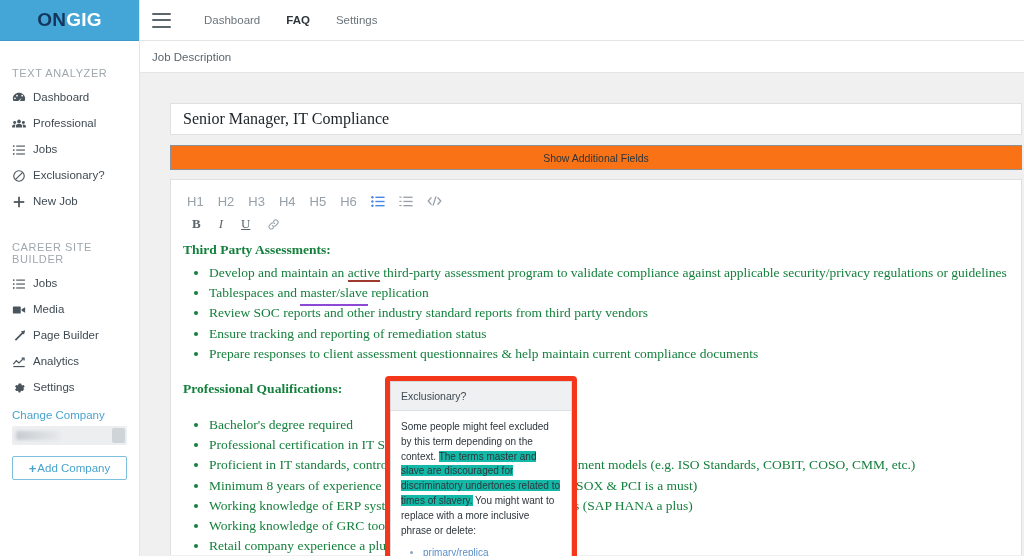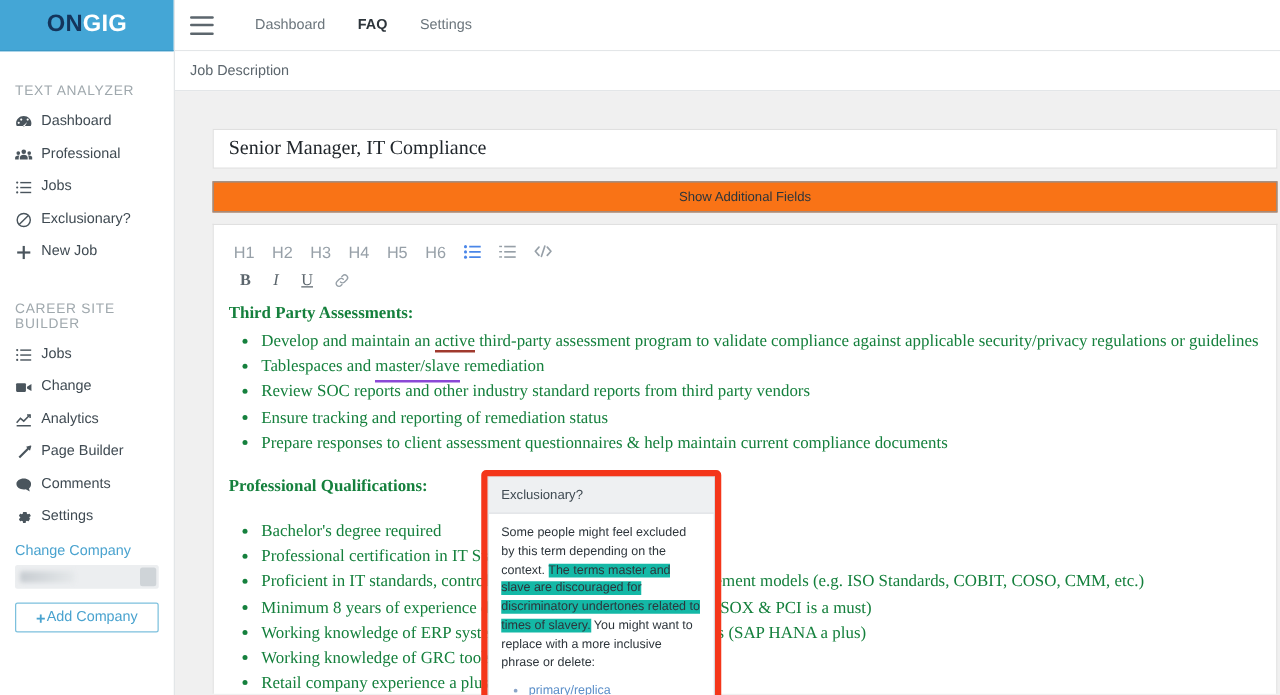--- a/index.html
+++ b/index.html
@@ -341,51 +341,43 @@
       <span class="nav-label">Jobs</span>
     </div>
 
     <div class="nav-item">
       <span class="nav-ico">
         <svg width="14" height="14" viewBox="0 0 16 16" fill="currentColor">
             <rect x="1" y="4" width="9" height="8" rx="1"></rect>
             <path d="M11 7.2l4-2.3v6.2l-4-2.3z"></path>
           </svg>
       </span>
-      <span class="nav-label">Change</span>
+      <span class="nav-label">Media</span>
+    </div>
+
+    <div class="nav-item">
+      <span class="nav-ico">
+        <svg width="14" height="14" viewBox="0 0 16 16" fill="currentColor">
+            <path d="M14.3 1.6l-4.2 1.2 1.1 1.1-8 8 1.4 1.4 8-8 1.1 1.1 1.2-4.2c.1-.4-.2-.8-.6-.6z"></path>
+          </svg>
+      </span>
+      <span class="nav-label">Page Builder</span>
     </div>
 
     <div class="nav-item">
       <span class="nav-ico">
         <svg width="14" height="14" viewBox="0 0 16 16" fill="none" stroke="currentColor" stroke-width="1.4">
             <polyline points="1.5,10.5 5,6.5 8,9 13.5,3.5"></polyline>
             <polyline points="11,3.5 13.8,3.5 13.8,6.2"></polyline>
             <line x1="1.5" y1="13.2" x2="14.5" y2="13.2"></line>
           </svg>
       </span>
       <span class="nav-label">Analytics</span>
     </div>
 
-    <div class="nav-item">
-      <span class="nav-ico">
-        <svg width="14" height="14" viewBox="0 0 16 16" fill="currentColor">
-            <path d="M14.3 1.6l-4.2 1.2 1.1 1.1-8 8 1.4 1.4 8-8 1.1 1.1 1.2-4.2c.1-.4-.2-.8-.6-.6z"></path>
-          </svg>
-      </span>
-      <span class="nav-label">Page Builder</span>
-    </div>
-
-    <div class="nav-item">
-      <span class="nav-ico">
-        <svg width="14" height="14" viewBox="0 0 16 16" fill="currentColor">
-            <path d="M8 2C4.3 2 1.3 4.2 1.3 7s3 5 6.7 5c.6 0 1.2-.1 1.8-.2L13.5 14l-.7-2.9C14.1 10.1 14.7 8.6 14.7 7c0-2.8-3-5-6.7-5z"></path>
-          </svg>
-      </span>
-      <span class="nav-label">Comments</span>
-    </div>
 
     <div class="nav-item">
       <span class="nav-ico">
         <svg width="14" height="14" viewBox="0 0 16 16" fill="currentColor">
             <path d="M8 5.3A2.7 2.7 0 1010.7 8 2.7 2.7 0 008 5.3zm0 4.1A1.4 1.4 0 119.4 8 1.4 1.4 0 018 9.4z"></path>
             <path d="M14.2 9.1l-1-.6a5.3 5.3 0 000-1l1-.6a.5.5 0 00.2-.6l-.9-1.5a.5.5 0 00-.6-.2l-1.1.4a5 5 0 00-.9-.5l-.2-1.2a.5.5 0 00-.5-.4H7.8a.5.5 0 00-.5.4l-.2 1.2a5 5 0 00-.9.5l-1.1-.4a.5.5 0 00-.6.2l-.9 1.5a.5.5 0 00.2.6l1 .6a5.3 5.3 0 000 1l-1 .6a.5.5 0 00-.2.6l.9 1.5a.5.5 0 00.6.2l1.1-.4a5 5 0 00.9.5l.2 1.2a.5.5 0 00.5.4h1.5a.5.5 0 00.5-.4l.2-1.2a5 5 0 00.9-.5l1.1.4a.5.5 0 00.6-.2l.9-1.5a.5.5 0 00-.1-.6z"></path>
           </svg>
       </span>
       <span class="nav-label">Settings</span>
     </div>
@@ -478,21 +470,21 @@
                   <path d="M6.6 9.4a2.8 2.8 0 004 0l2.2-2.2a2.8 2.8 0 10-4-4l-.9.9"></path>
                   <path d="M9.4 6.6a2.8 2.8 0 00-4 0L3.2 8.8a2.8 2.8 0 104 4l.9-.9"></path>
                 </svg>
             </span>
           </div>
 
           <div class="jd">
             <h4>Third Party Assessments:</h4>
             <ul>
               <li><span>Develop and maintain an </span><span class="flag-red">active</span><span> third-party assessment program to validate compliance against applicable security/privacy regulations or guidelines</span></li>
-              <li><span>Tablespaces and </span><span class="flag-purple">master/slave</span><span> remediation</span></li>
+              <li><span>Tablespaces and </span><span class="flag-purple">master/slave</span><span> replication</span></li>
               <li>Review SOC reports and other industry standard reports from third party vendors</li>
               <li>Ensure tracking and reporting of remediation status</li>
               <li>Prepare responses to client assessment questionnaires &amp; help maintain current compliance documents</li>
             </ul>
             <div class="spacer"></div>
             <h4>Professional Qualifications:</h4>
             <div class="spacer"></div>
             <ul>
               <li>Bachelor's degree required</li>
               <li>Professional certification in IT Standards (ex. CISA, CISSP, etc.)</li>

